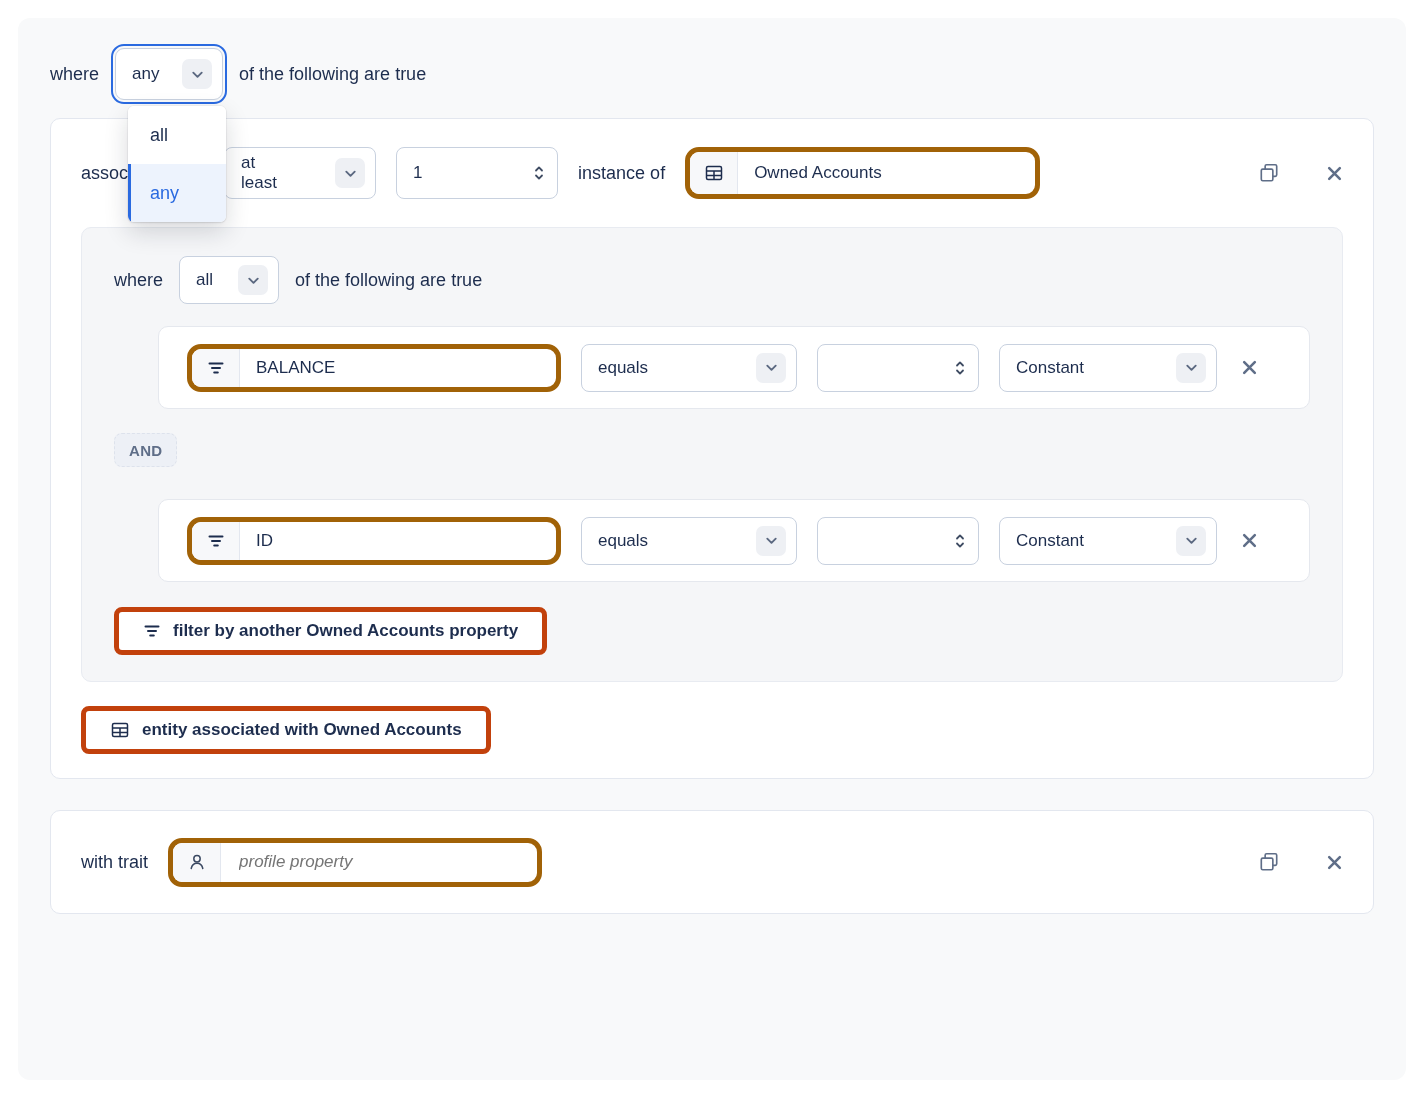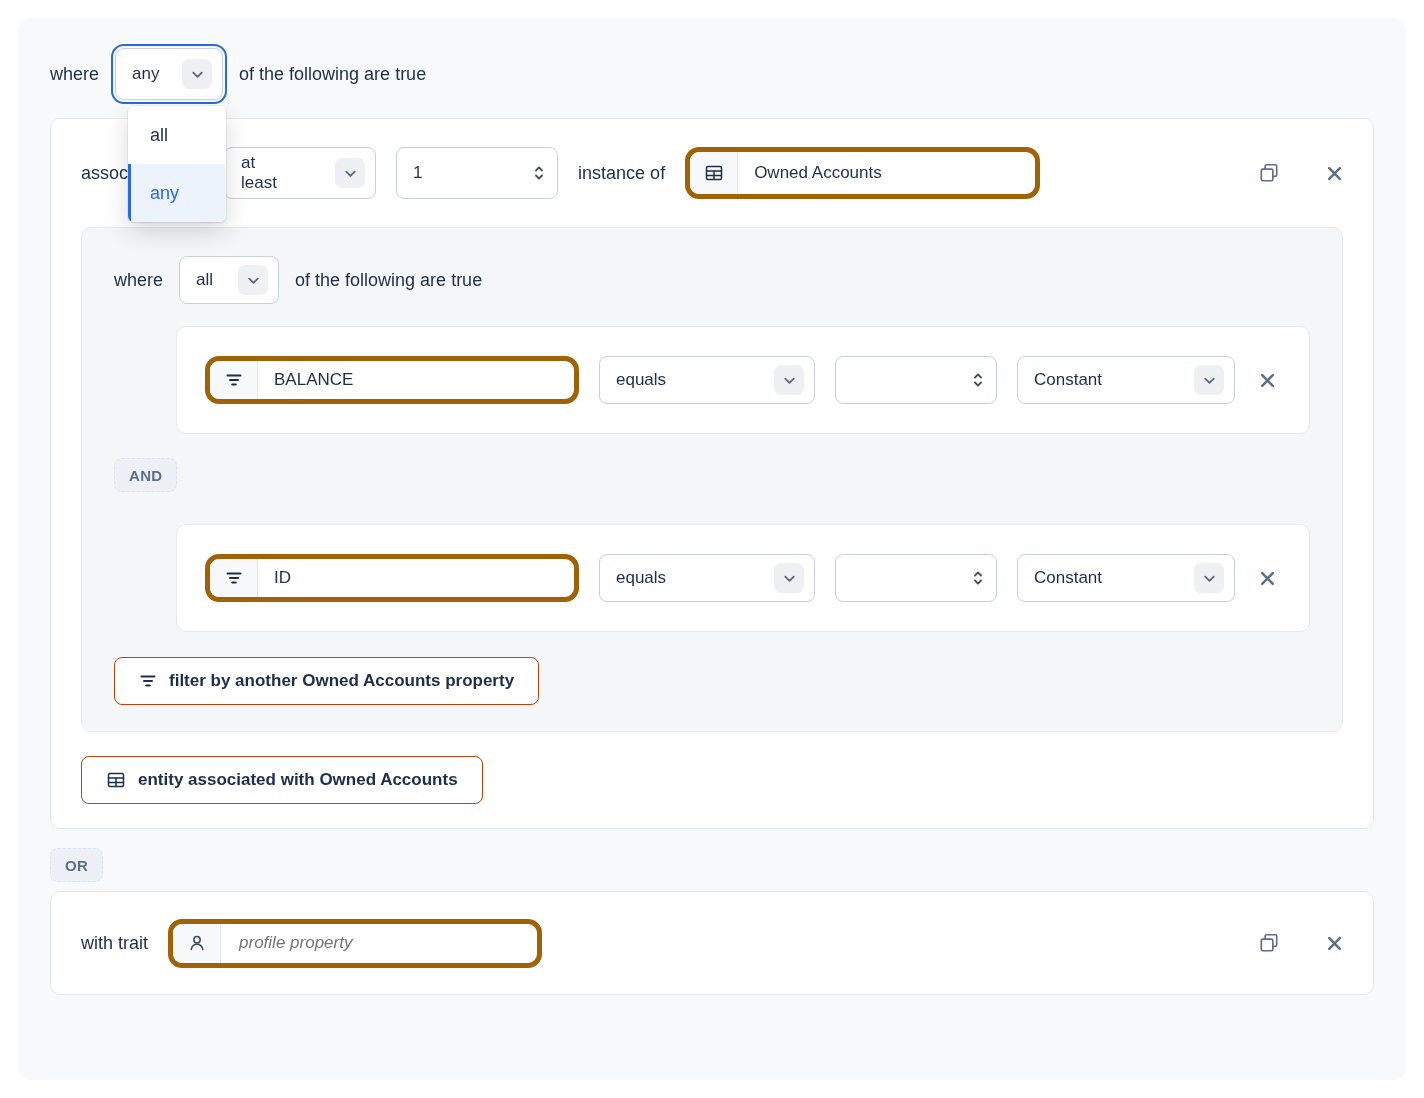--- a/index.html
+++ b/index.html
@@ -98,21 +98,21 @@
 
   .nested {
     margin-top:28px;
     background:#f5f6f8; border:1px solid #e8ebf1; border-radius:10px;
     padding:28px 32px 26px 32px;
   }
   .where-row { gap:16px; height:48px; }
   .sel-all { width:100px; height:48px; }
 
   .cond-card {
-    margin:0 0 0 62px; height:108px;
+    margin:0 0 0 44px; height:83px;
     background:#fff; border:1px solid #e5e8ee; border-radius:10px;
     padding:0 28px; display:flex; align-items:center; gap:20px;
   }
   .cond-card.first { margin-top:22px; }
   .prop-field { width:374px; height:48px; }
   .sel-op { width:216px; height:48px;text-align:right; }
   .num-field { width:162px; height:48px; }
   .sel-type { width:218px; height:48px; }
   .cond-x { margin-left:4px; }
 
@@ -121,28 +121,28 @@
     height:34px; padding:0 14px;
     background:#edf0f6; border:1px dashed #dde2ec; border-radius:8px;
     font-size:15px; font-weight:bold; color:#5f6e88; letter-spacing:.3px;
   }
   .and-badge { margin:24px 0 32px 0; }
   .or-badge { margin:19px 0 0 0; }
 
   .ghost-btn {
     display:inline-flex; align-items:center; gap:12px;
     height:48px; padding:0 24px;
-    background:#fff; border:1px solid #c2410c; border-radius:8px;
+    background:#fff; border:5px solid #c2410c; border-radius:8px;
     font-family:inherit; font-size:17px; font-weight:bold; color:#1d2d4e;
     cursor:pointer;
   }
   .filter-add { margin-top:25px; }
   .entity-add { margin-top:24px; }
 
-  .trait-card { margin-top:9px; height:104px; padding:0 30px;
+  .trait-card { margin-top:31px; height:104px; padding:0 30px;
     display:flex; align-items:center; gap:20px; }
   .trait-input { width:374px; height:49px; }
 
   .add-condition { margin-top:18px; height:50px; padding:0 22px; }
 </style>
 </head>
 <body>
 
 <svg width="0" height="0" style="position:absolute">
   <defs>
@@ -350,23 +350,20 @@
     <div>
       <button class="ghost-btn entity-add">
         <svg width="20" height="20" viewBox="0 0 20 20">
             <use href="#i-table"></use>
           </svg>
         <span>entity associated with Owned Accounts</span>
       </button>
     </div>
   </div>
 
-  <div>
-    <div class="badge or-badge">OR</div>
-  </div>
 
   <div class="card trait-card">
     <span class="txt">with trait</span>
     <div class="icon-field trait-input">
       <span class="icon-cell">
         <svg width="20" height="20" viewBox="0 0 20 20">
             <use href="#i-person"></use>
           </svg>
       </span>
       <span class="val" style="padding-right:10px; flex:1; display:flex; align-items:center;">

